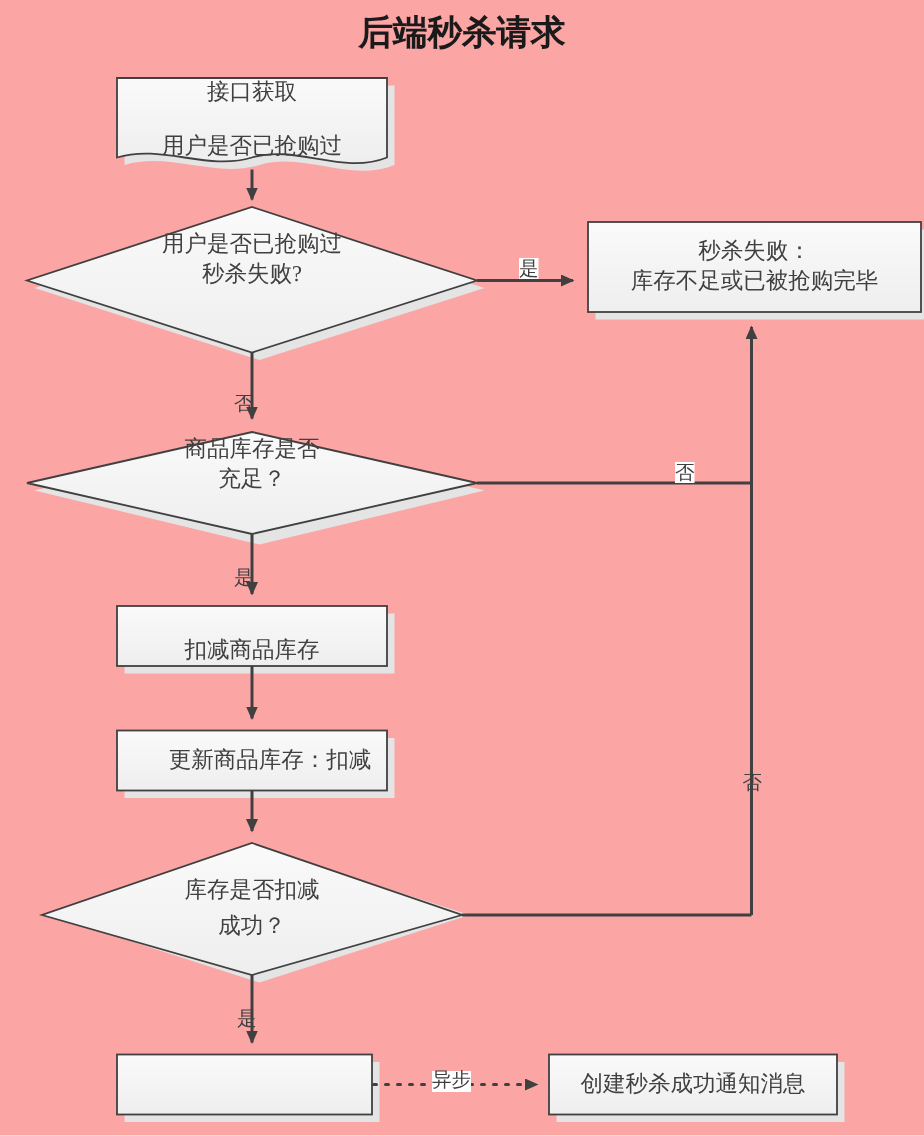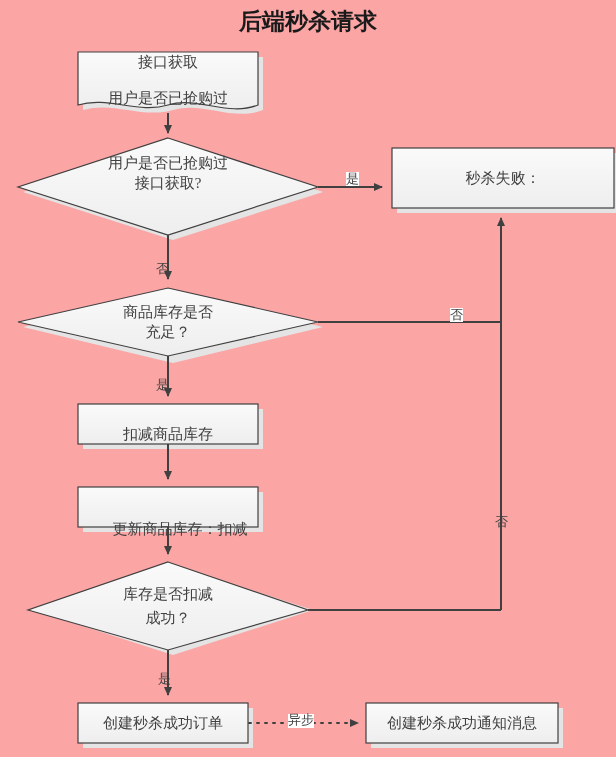--- a/index.html
+++ b/index.html
@@ -142,48 +142,46 @@
     </g>
   </svg>
 
   <div class="node-text" style="left:78px; top:52px; width:180px; height:56px;justify-content:space-between;">
     <span>接口获取</span>
     <span>用户是否已抢购过</span>
   </div>
 
   <div class="node-text" style="left:58px; top:151px; width:220px; height:44px;">
     <span>用户是否已抢购过</span>
-    <span>接口获取?</span>
+    <span>秒杀失败?</span>
   </div>
 
   <div class="node-text" style="left:392px; top:150px; width:222px; height:56px;">
     <span>秒杀失败：</span>
+    <span>库存不足或已被抢购完毕</span>
   </div>
 
-  <div class="node-text" style="left:68px; top:300px; width:200px; height:44px;">
+  <div class="node-text" style="left:68px; top:288px; width:200px; height:44px;">
     <span>商品库存是否</span>
     <span>充足？</span>
   </div>
 
   <div class="node-text" style="left:78px; top:404px; width:180px; height:40px;justify-content:flex-end;">
     <span>扣减商品库存</span>
   </div>
 
-  <div class="node-text" style="left:78px; top:511px; width:204px; height:40px;font-family:Liberation Mono, monospace;">
+  <div class="node-text" style="left:78px; top:487px; width:204px; height:40px;">
     <span>更新商品库存：扣减</span>
   </div>
 
   <div class="node-text" style="left:68px; top:584px; width:200px; height:44px;justify-content:space-between;">
     <span>库存是否扣减</span>
     <span>成功？</span>
   </div>
 
-  <div class="node-text" style="left:78px; top:703px; width:170px; height:40px;">
-    <span>创建秒杀成功订单</span>
-  </div>
 
   <div class="node-text" style="left:366px; top:703px; width:192px; height:40px;align-items:center;">
     <span>创建秒杀成功通知消息</span>
   </div>
 
   <div class="edge-label" style="left:346px; top:172px;">是</div>
 
   <div class="edge-label vertical" style="left:155px; top:252px;">否</div>
 
   <div class="edge-label" style="left:450px; top:308px;">否</div>

